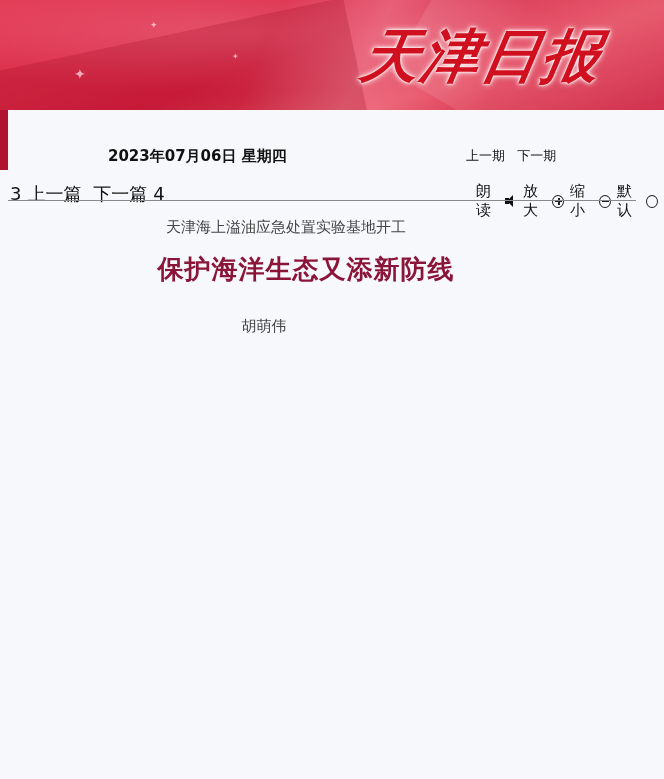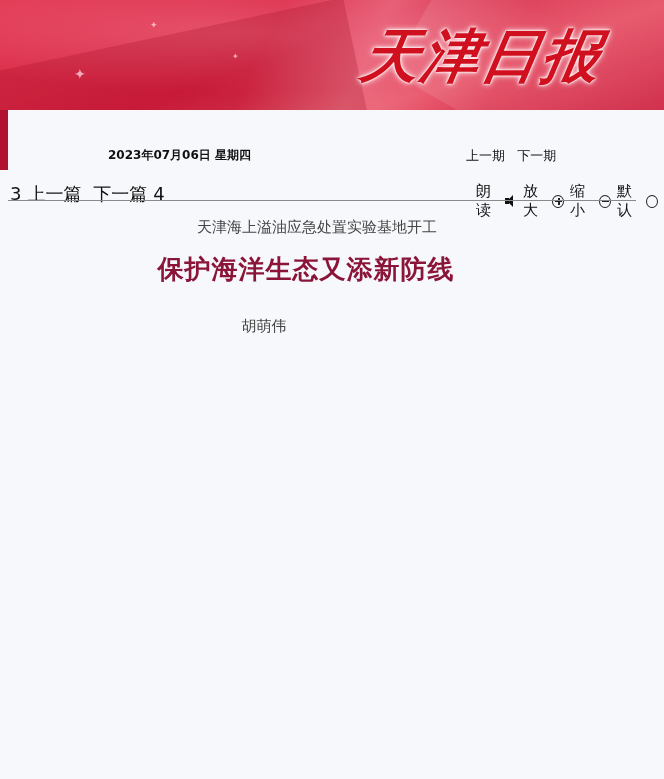--- a/index.html
+++ b/index.html
@@ -34,21 +34,21 @@
     color: #d0101f; letter-spacing: 2px;
     text-shadow: 0 0 3px #fff, 0 0 6px #fff, 0 0 2px #fff;
     transform: skewX(-10deg);
   }
   .left-strip {
     position: absolute; left: 0; top: 110px; width: 8px; height: 60px;
     background: #b0132f;
   }
   .date {
     position: absolute; left: 108px; top: 147px;
-    font-size: 12px; font-weight: bold; color: #111;
+    font-size: 15px; font-weight: bold; color: #111;
   }
   .period-nav { position: absolute; left: 466px; top: 147px; font-size: 13px; color: #111; }
   .period-nav span { margin-right: 8px; cursor: pointer; }
   .article-nav { position: absolute; left: 10px; top: 182px; font-size: 18px; color: #111; }
   .article-nav span { margin-right: 6px; }
   .tools { position: absolute; left: 476px; top: 182px; font-size: 15px; color: #111; display: flex; align-items: flex-end; }
   .tools .tool { display: inline-flex; align-items: center; margin-right: 6px; cursor: pointer; }
   .tools .ic {
     display: inline-block; width: 11px; height: 11px; border: 1.5px solid #222; border-radius: 50%;
     margin-left: 2px; position: relative; font-size: 0;
@@ -56,21 +56,21 @@
   .tools .ic.plus::before, .tools .ic.plus::after, .tools .ic.minus::before {
     content: ""; position: absolute; background: #222;
   }
   .tools .ic.plus::before { left: 2px; top: 4.5px; width: 7px; height: 2px; }
   .tools .ic.plus::after { left: 4.5px; top: 2px; width: 2px; height: 7px; }
   .tools .ic.minus::before { left: 2px; top: 4.5px; width: 7px; height: 2px; }
   .speaker { display: inline-block; width: 14px; height: 14px; position: relative; margin-left: 1px; }
   .speaker::before { content: ""; position: absolute; left: 1px; top: 4px; width: 4px; height: 6px; background: #111; }
   .speaker::after { content: ""; position: absolute; left: 3px; top: 1px; border-right: 6px solid #111; border-top: 6px solid transparent; border-bottom: 6px solid transparent; }
   .divider { position: absolute; left: 8px; top: 200px; width: 628px; height: 1px; background: #8a8a8a; }
-  .kicker { position: absolute; left: 0; width: 572px; top: 218px; text-align: center; font-size: 15px; color: #444; padding-left: 31px; }
+  .kicker { position: absolute; left: 0; width: 572px; top: 218px; text-align: center; font-size: 15px; color: #444; }
   .headline { position: absolute; left: 0; width: 612px; top: 252px; text-align: center; font-size: 26px; font-weight: bold; color: #8b1538; letter-spacing: 1px; }
   .byline { position: absolute; left: 0; width: 528px; top: 317px; text-align: center; font-size: 15px; color: #444; }
   .body { position: absolute; left: 29px; top: 370px; width: 596px; font-size: 15.5px; color: #1a1a1a; }
   .body p { margin: 0 0 17px 0; text-indent: 2em; line-height: 26.5px; text-align: justify; }
 </style>
 </head>
 <body>
 
 <div class="banner">
   <div class="sheen"></div>

